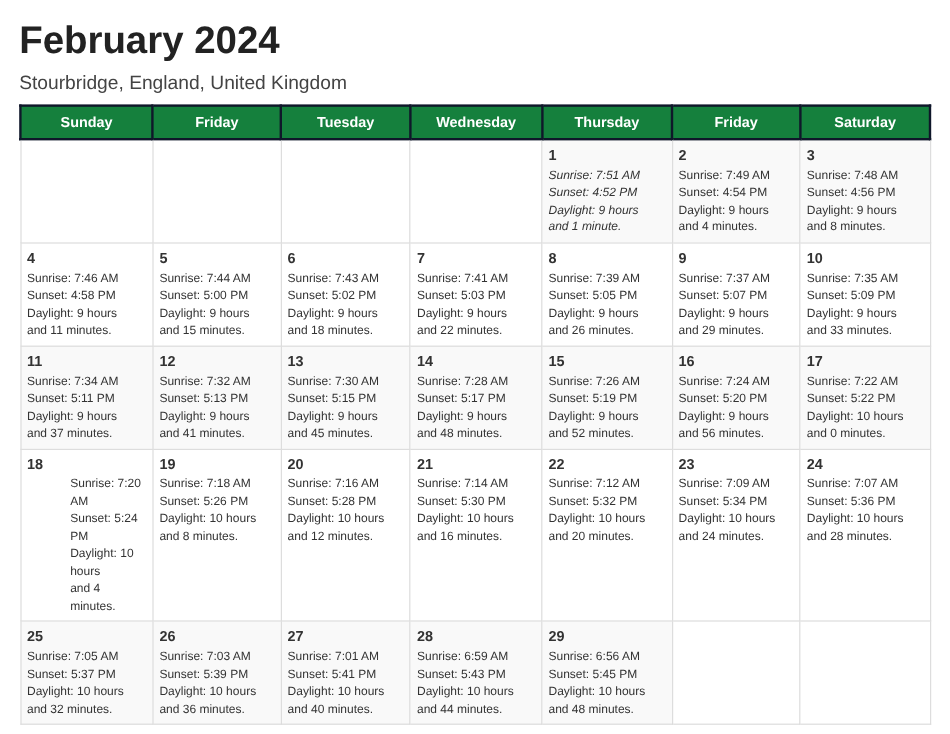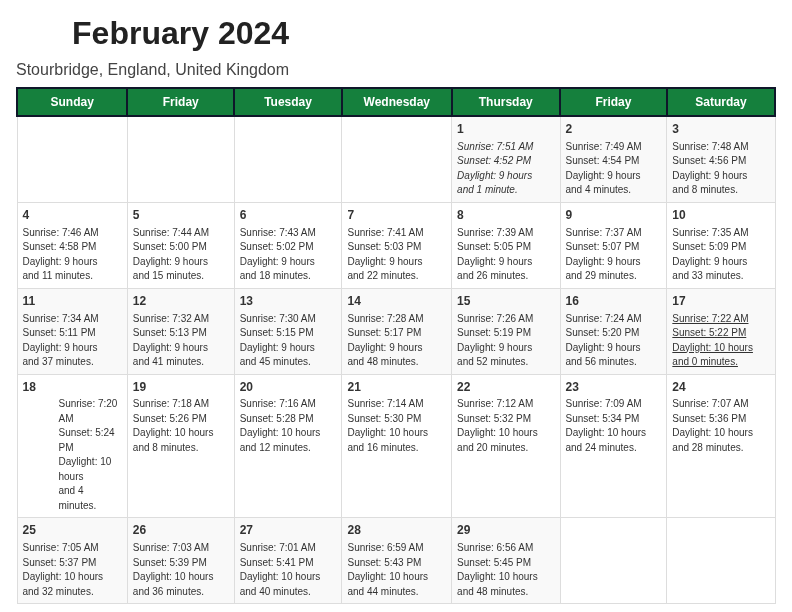--- a/index.html
+++ b/index.html
@@ -19,21 +19,20 @@
     .logo {
       display: flex;
       flex-direction: column;
       align-items: flex-start;
     }
     .logo-row {
       display: flex;
       align-items: center;
     }
     .title-block {
-      text-align: right;
     }
     .title-block h1 {
       font-size: 32px;
       font-weight: bold;
       color: #222;
       line-height: 1.1;
     }
     .title-block h2 {
       font-size: 16px;
       font-weight: normal;
@@ -221,21 +220,21 @@
         </td>
         <td>
           <span class="day-num">16</span>
           <div class="day-info" style="white-space: pre-line;">Sunrise: 7:24 AM
 Sunset: 5:20 PM
 Daylight: 9 hours
 and 56 minutes.</div>
         </td>
         <td>
           <span class="day-num">17</span>
-          <div class="day-info" style="white-space: pre-line; text-decoration: underline;">Sunrise: 7:22 AM
+          <div class="day-info" style="white-space: pre-line;">Sunrise: 7:22 AM
 Sunset: 5:22 PM
 Daylight: 10 hours
 and 0 minutes.</div>
         </td>
       </tr>
       <tr>
         <td>
           <span class="day-num">18</span>
           <div class="day-info" style="white-space: pre-line; margin-left: 36px;">Sunrise: 7:20 AM
 Sunset: 5:24 PM

